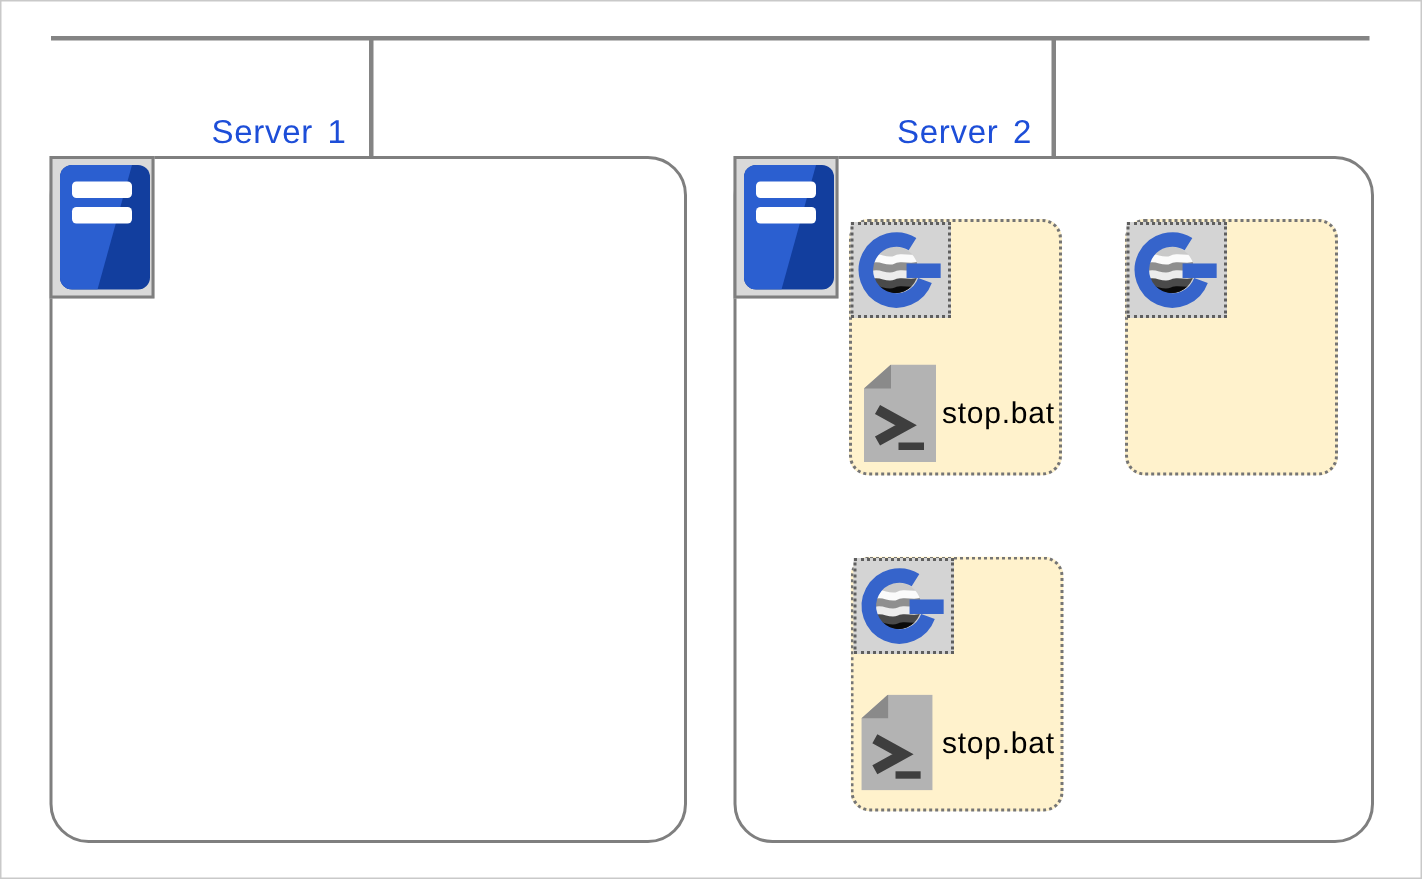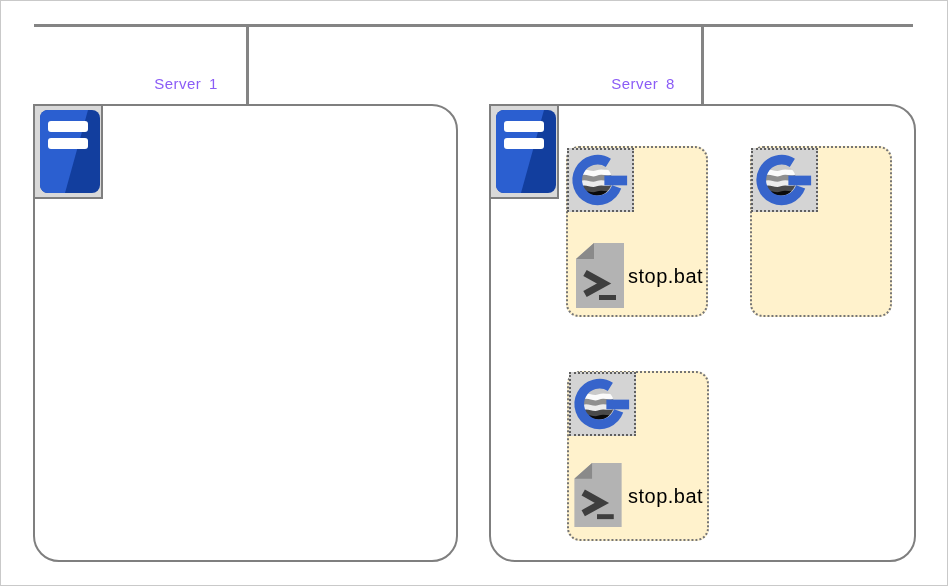--- a/index.html
+++ b/index.html
@@ -9,26 +9,26 @@
     box-sizing:border-box;
     background:#ffffff;
     border:1px solid #c9c9c9;
     font-family:"Liberation Sans", sans-serif;
     color:#000;
     overflow:hidden;
   }
   .line{position:absolute;background:#848484;}
   .lbl{
     position:absolute;
-    font-size:15px;
+    font-size:22px;
     letter-spacing:.5px;
     word-spacing:3px;
     text-align:center;
     white-space:nowrap;
-    color:#8b5cf6;
+    color:#1d4ed8;
   }
   .server-box{
     position:absolute;
     background:#ffffff;
     border:2px solid #7f7f7f;
     border-radius:26px;
     box-sizing:border-box;
     z-index:1;
   }
   .tile{
@@ -103,21 +103,21 @@
   </defs>
 </svg>
 
 <div class="canvas">
 
   <div class="line" style="left:33px;top:23px;width:879px;height:3px;"></div>
   <div class="line" style="left:245px;top:23px;width:3px;height:80px;"></div>
   <div class="line" style="left:700px;top:23px;width:3px;height:80px;"></div>
 
   <div class="lbl" style="left:115px;top:74px;width:140px;">Server 1</div>
-  <div class="lbl" style="left:572px;top:74px;width:140px;">Server 8</div>
+  <div class="lbl" style="left:572px;top:74px;width:140px;">Server 2</div>
 
   <div class="server-box" style="left:32px;top:103px;width:425px;height:458px;"></div>
   <div class="tile server-tile" style="left:32px;top:103px;width:70px;height:95px;">
     <svg width="66" height="91">
       <use href="#sym-server"></use>
     </svg>
   </div>
 
   <div class="server-box" style="left:488px;top:103px;width:427px;height:458px;"></div>
   <div class="tile server-tile" style="left:488px;top:103px;width:70px;height:95px;">

